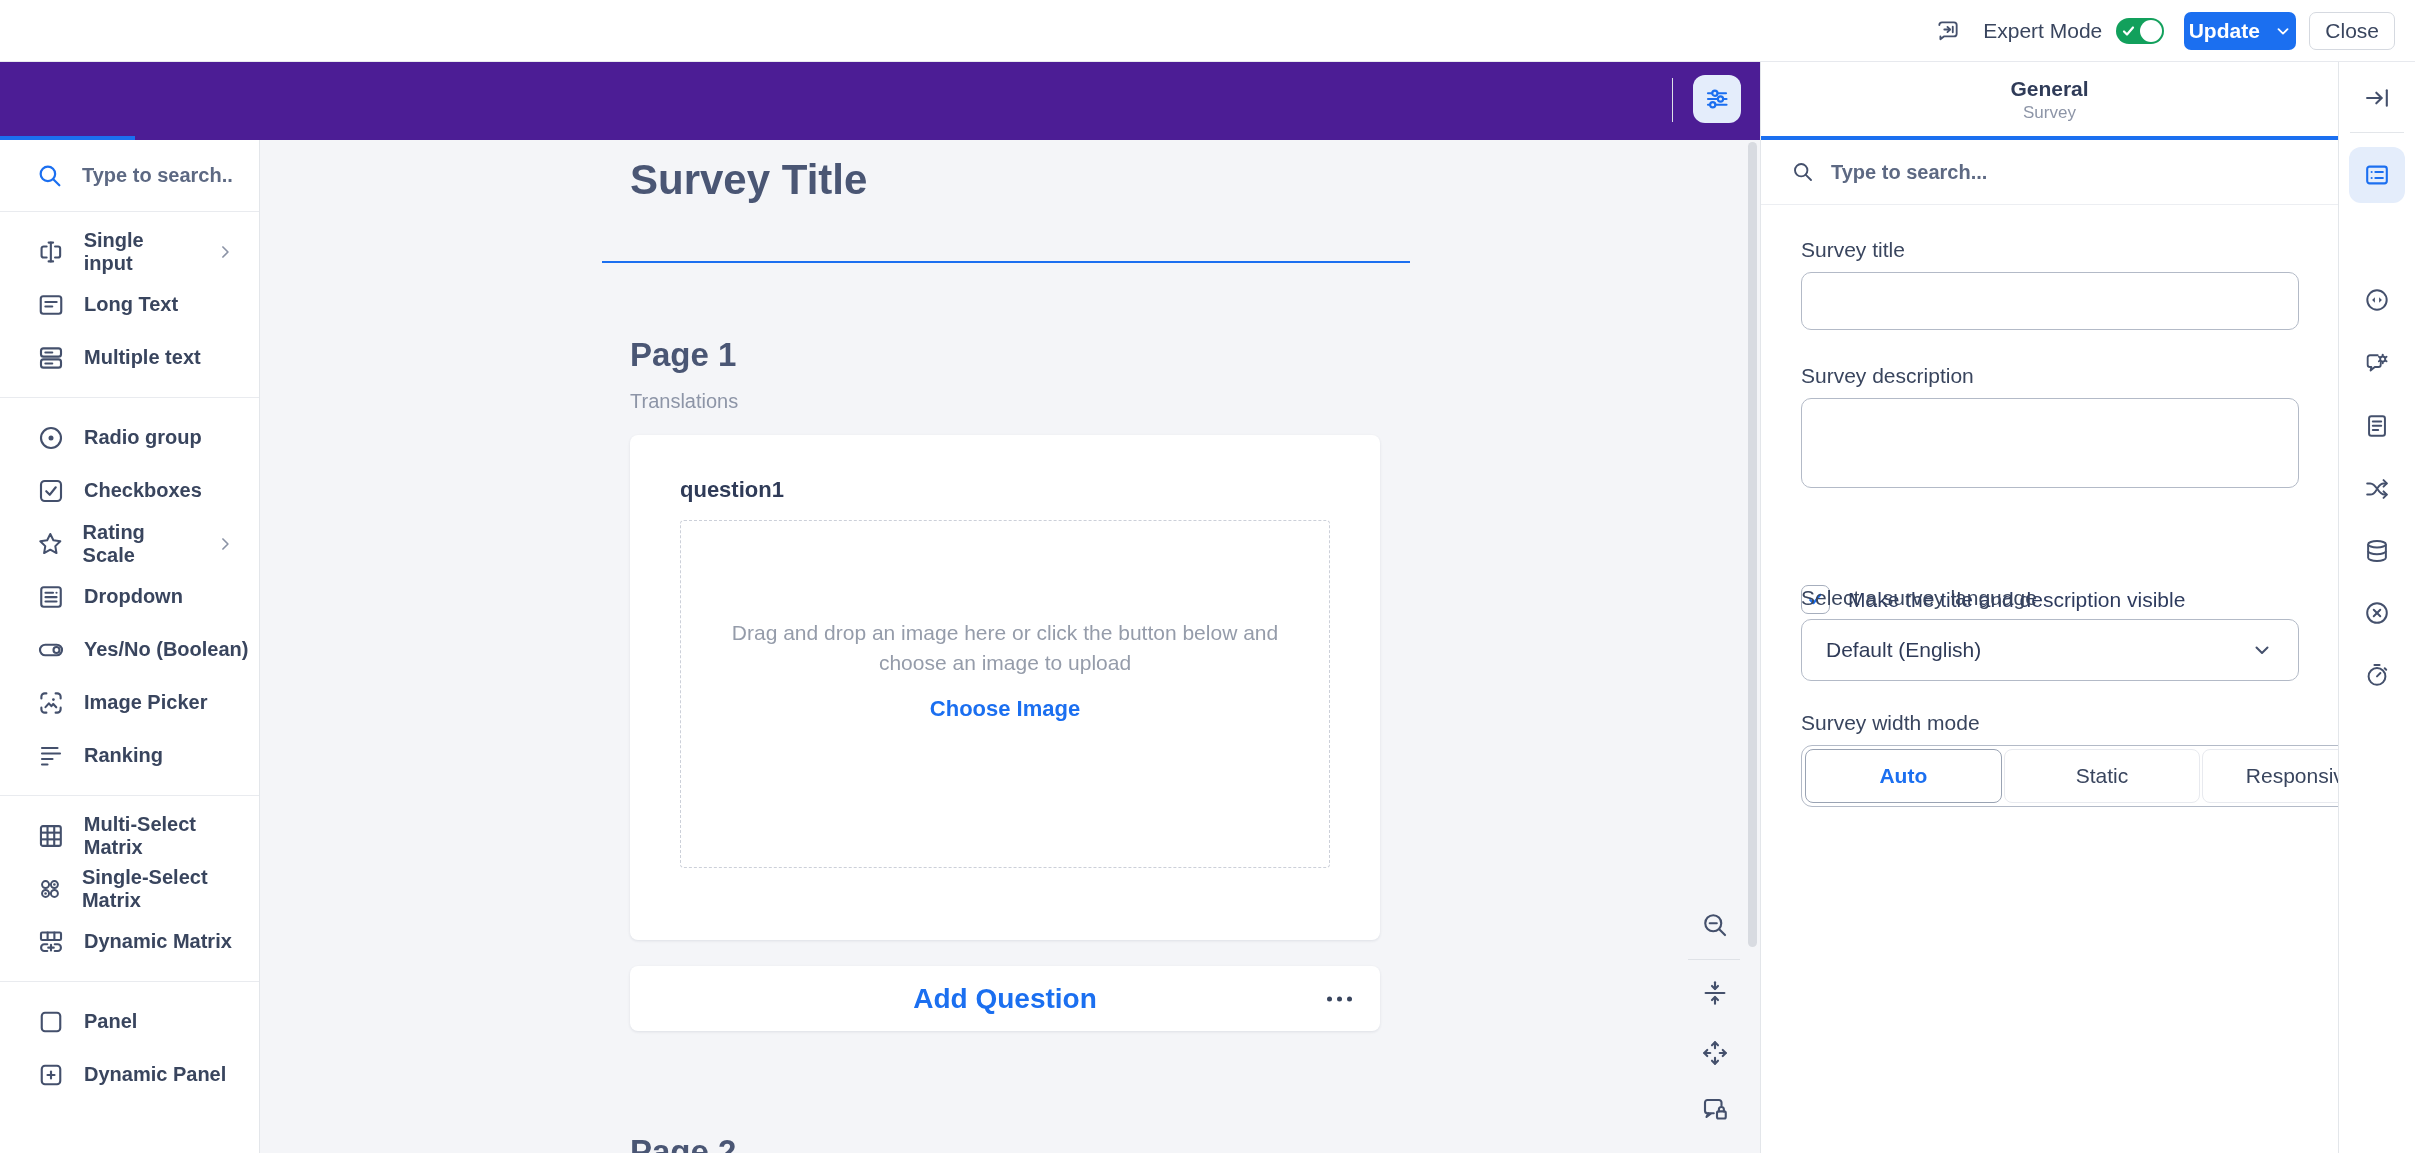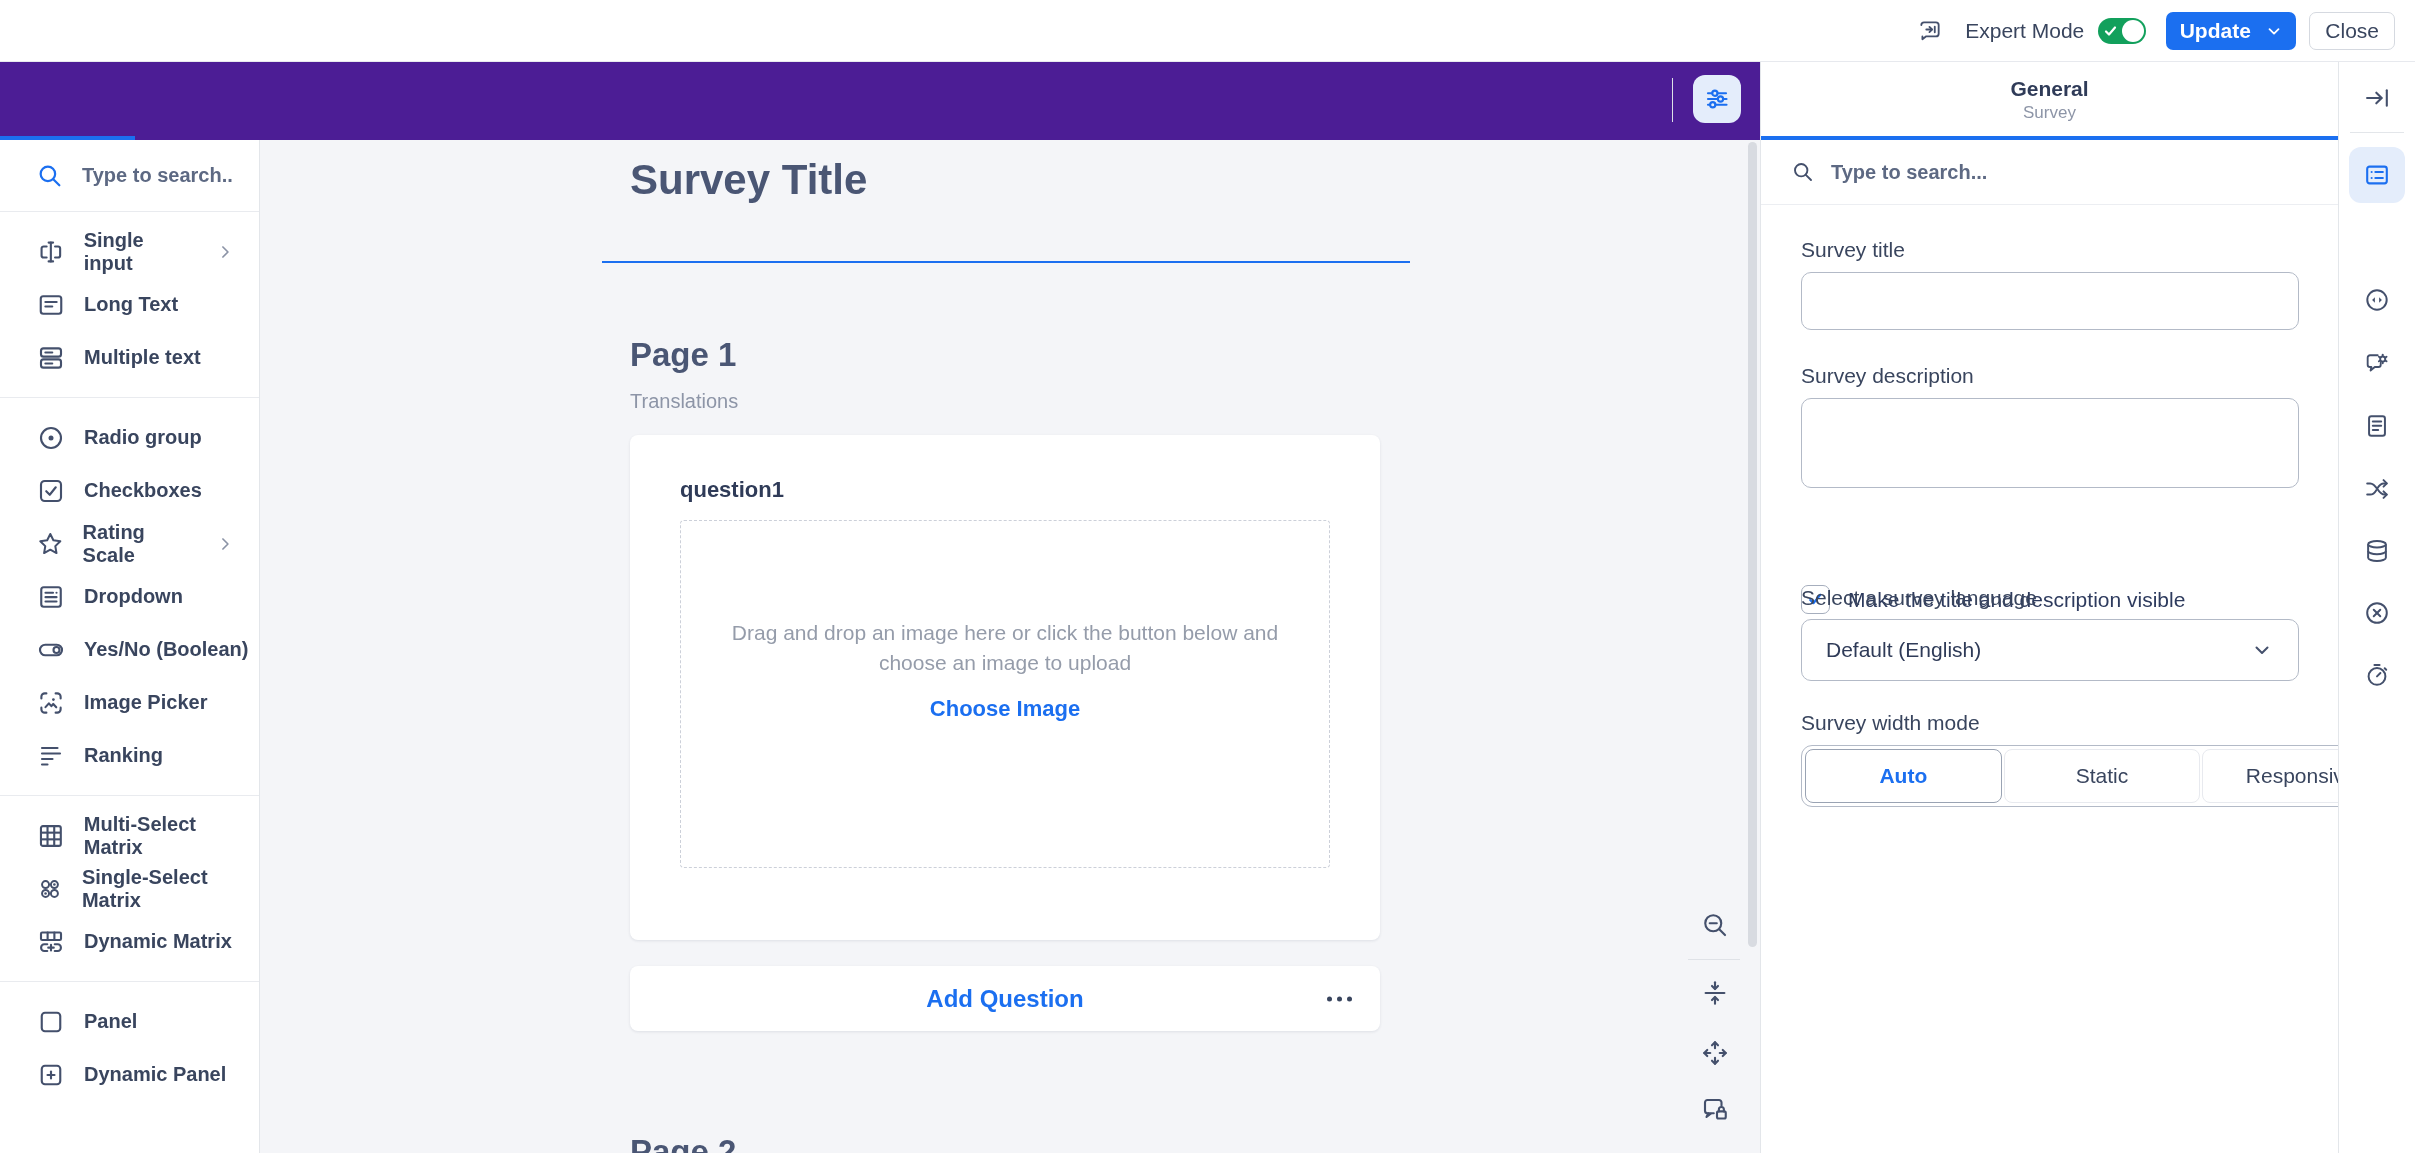--- a/index.html
+++ b/index.html
@@ -11,21 +11,21 @@
   
   .topbar { left:0; top:0; width:2415px; height:62px; background:#fff;
     border-bottom:1px solid #e7e9ee; display:flex; align-items:center;
     justify-content:flex-end; padding-right:20px; }
   .topbar-label { font-size:21px; color:#39455e; margin:0 14px 0 22px; }
   .toggle { width:48px; height:26px; border-radius:13px; background:#12a05c;
     position:relative; cursor:pointer; flex:0 0 auto; }
   .toggle .knob { position:absolute; right:2px; top:2px; width:22px; height:22px;
     border-radius:50%; background:#fff; }
   .toggle svg { position:absolute; left:5px; top:5px; }
-  .btn-update { margin-left:20px; height:38px; width:130px; border:none; border-radius:7px;
+  .btn-update { margin-left:20px; height:38px; width:112px; border:none; border-radius:7px;
     background:#1b6ff0; color:#fff; font-size:21px; font-weight:600;
     display:flex; align-items:center; justify-content:center; gap:14px; cursor:pointer;
     font-family:inherit; }
   .btn-close { margin-left:13px; height:38px; padding:0 15px; background:#fff;
     border:1px solid #d5d9e0; border-radius:7px; color:#39455e; font-size:21px;
     cursor:pointer; font-family:inherit; }
 
   
   .tabrow { left:0; top:62px; width:1760px; height:78px; background:#fff;
     border-bottom:1px solid #e3e6ea; display:flex; align-items:center; padding-left:26px; }
@@ -62,21 +62,21 @@
     box-shadow:0 1px 3px rgba(30,40,70,.10); }
   .qname { position:absolute; left:50px; top:42px; font-size:22px; font-weight:700; color:#2f3b58; }
   .dropzone { position:absolute; left:50px; top:85px; width:650px; height:348px;
     border:1px dashed #ccd0d9; border-radius:4px; display:flex; flex-direction:column;
     align-items:center; text-align:center; padding-top:97px; }
   .dz-text { font-size:21px; color:#959caa; line-height:30px; width:600px; }
   .dz-choose { margin-top:18px; font-size:22px; font-weight:700; color:#1b6ff0;
     background:none; border:none; cursor:pointer; font-family:inherit; }
   .addbar { left:370px; top:826px; width:750px; height:65px; background:#fff; border-radius:8px;
     box-shadow:0 1px 3px rgba(30,40,70,.10); display:flex; align-items:center; justify-content:center; }
-  .addbar .addlbl { font-size:24px; font-weight:700; color:#1b6ff0; cursor:pointer; }
+  .addbar .addlbl { font-size:28px; font-weight:700; color:#1b6ff0; cursor:pointer; }
   .dots { position:absolute; right:28px; top:50%; transform:translateY(-50%);
     display:flex; gap:5px; cursor:pointer; }
   .dots i { width:5px; height:5px; border-radius:50%; background:#39455e; }
   .page2-title { left:370px; top:993px; font-size:33px; font-weight:700; color:#4a5674; }
   .float-col { color:#44506c; }
   .float-btn { position:absolute; cursor:pointer; }
   .float-div { left:1428px; top:819px; width:52px; height:1px; background:#dfe2e7; }
   .canvas-scroll { left:1488px; top:2px; width:9px; height:805px; background:#d8dbe1; border-radius:5px; }
 
   

